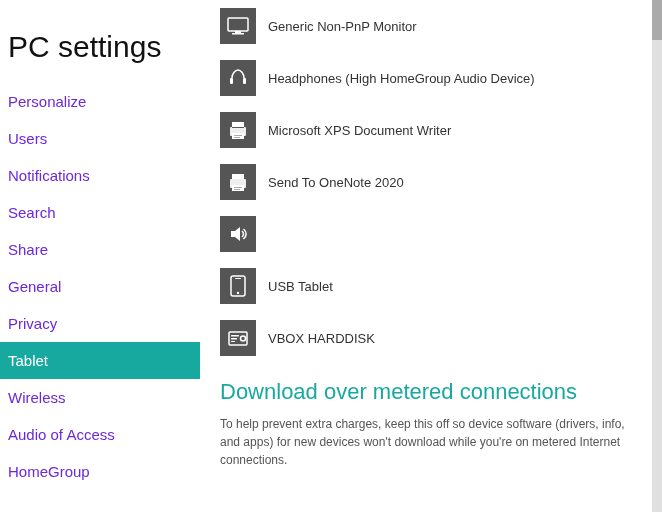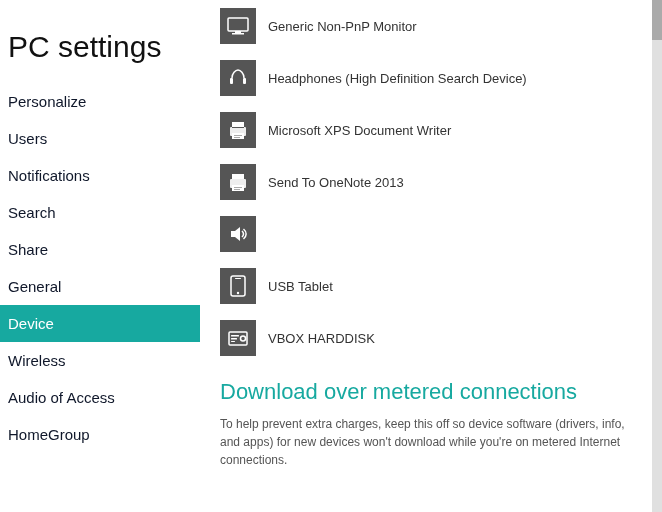--- a/index.html
+++ b/index.html
@@ -27,21 +27,21 @@
       font-weight: 200;
       color: #111;
       padding: 10px 8px 20px 8px;
       line-height: 1.1;
     }
 
     .sidebar-item {
       padding: 10px 8px 10px 8px;
       font-size: 15px;
       font-weight: 400;
-      color: #0f172a;
+      color: #6d28d9;
       cursor: pointer;
     }
 
     .sidebar-item.active {
       background: #17a9a0;
       color: #fff;
     }
 
     
     .main {
@@ -118,21 +118,22 @@
 <body>
 
 <div class="sidebar">
   <div class="sidebar-title">PC settings</div>
   <div class="sidebar-item">Personalize</div>
   <div class="sidebar-item">Users</div>
   <div class="sidebar-item">Notifications</div>
   <div class="sidebar-item">Search</div>
   <div class="sidebar-item">Share</div>
   <div class="sidebar-item">General</div>
-  <div class="sidebar-item active">Device</div>
+  <div class="sidebar-item">Privacy</div>
+  <div class="sidebar-item active">Tablet</div>
   <div class="sidebar-item">Wireless</div>
   <div class="sidebar-item">Audio of Access</div>
   <div class="sidebar-item">HomeGroup</div>
 </div>
 
 <div class="main">
   <div class="content">
 
     <div class="device-item">
       <div class="device-icon">
@@ -146,21 +147,21 @@
     </div>
 
     <div class="device-item">
       <div class="device-icon">
         <svg width="20" height="20" viewBox="0 0 20 20">
           <path d="M4 10 C4 5.5 7.5 2 10 2 C12.5 2 16 5.5 16 10" stroke="#fff" stroke-width="1.5" fill="none"></path>
           <rect x="2" y="10" width="3" height="6" rx="1" fill="#fff"></rect>
           <rect x="15" y="10" width="3" height="6" rx="1" fill="#fff"></rect>
         </svg>
       </div>
-      <span class="device-name">Headphones (High Definition Search Device)</span>
+      <span class="device-name">Headphones (High HomeGroup Audio Device)</span>
     </div>
 
 
     <div class="device-item">
       <div class="device-icon">
         <svg width="22" height="20" viewBox="0 0 22 20">
           <rect x="3" y="7" width="16" height="9" rx="1" fill="#fff" opacity="0.9"></rect>
           <rect x="5" y="2" width="12" height="6" fill="#555"></rect>
           <rect x="5" y="2" width="12" height="5" rx="0" fill="#fff"></rect>
           <rect x="5" y="13" width="12" height="6" fill="#fff"></rect>
@@ -174,21 +175,21 @@
     <div class="device-item">
       <div class="device-icon">
         <svg width="22" height="20" viewBox="0 0 22 20">
           <rect x="3" y="7" width="16" height="9" rx="1" fill="#fff" opacity="0.9"></rect>
           <rect x="5" y="2" width="12" height="5" rx="0" fill="#fff"></rect>
           <rect x="5" y="13" width="12" height="6" fill="#fff"></rect>
           <rect x="7" y="15" width="8" height="1" fill="#aaa"></rect>
           <rect x="7" y="17" width="6" height="1" fill="#aaa"></rect>
         </svg>
       </div>
-      <span class="device-name">Send To OneNote 2013</span>
+      <span class="device-name">Send To OneNote 2020</span>
     </div>
 
     <div class="device-item">
       <div class="device-icon">
         <svg width="22" height="20" viewBox="0 0 22 20">
           <polygon points="4,7 8,7 13,3 13,17 8,13 4,13" fill="#fff"></polygon>
           <path d="M15 7 C17 9 17 11 15 13" stroke="#fff" stroke-width="1.5" fill="none"></path>
           <path d="M16.5 5 C20 8 20 12 16.5 15" stroke="#fff" stroke-width="1.5" fill="none"></path>
         </svg>
       </div>

